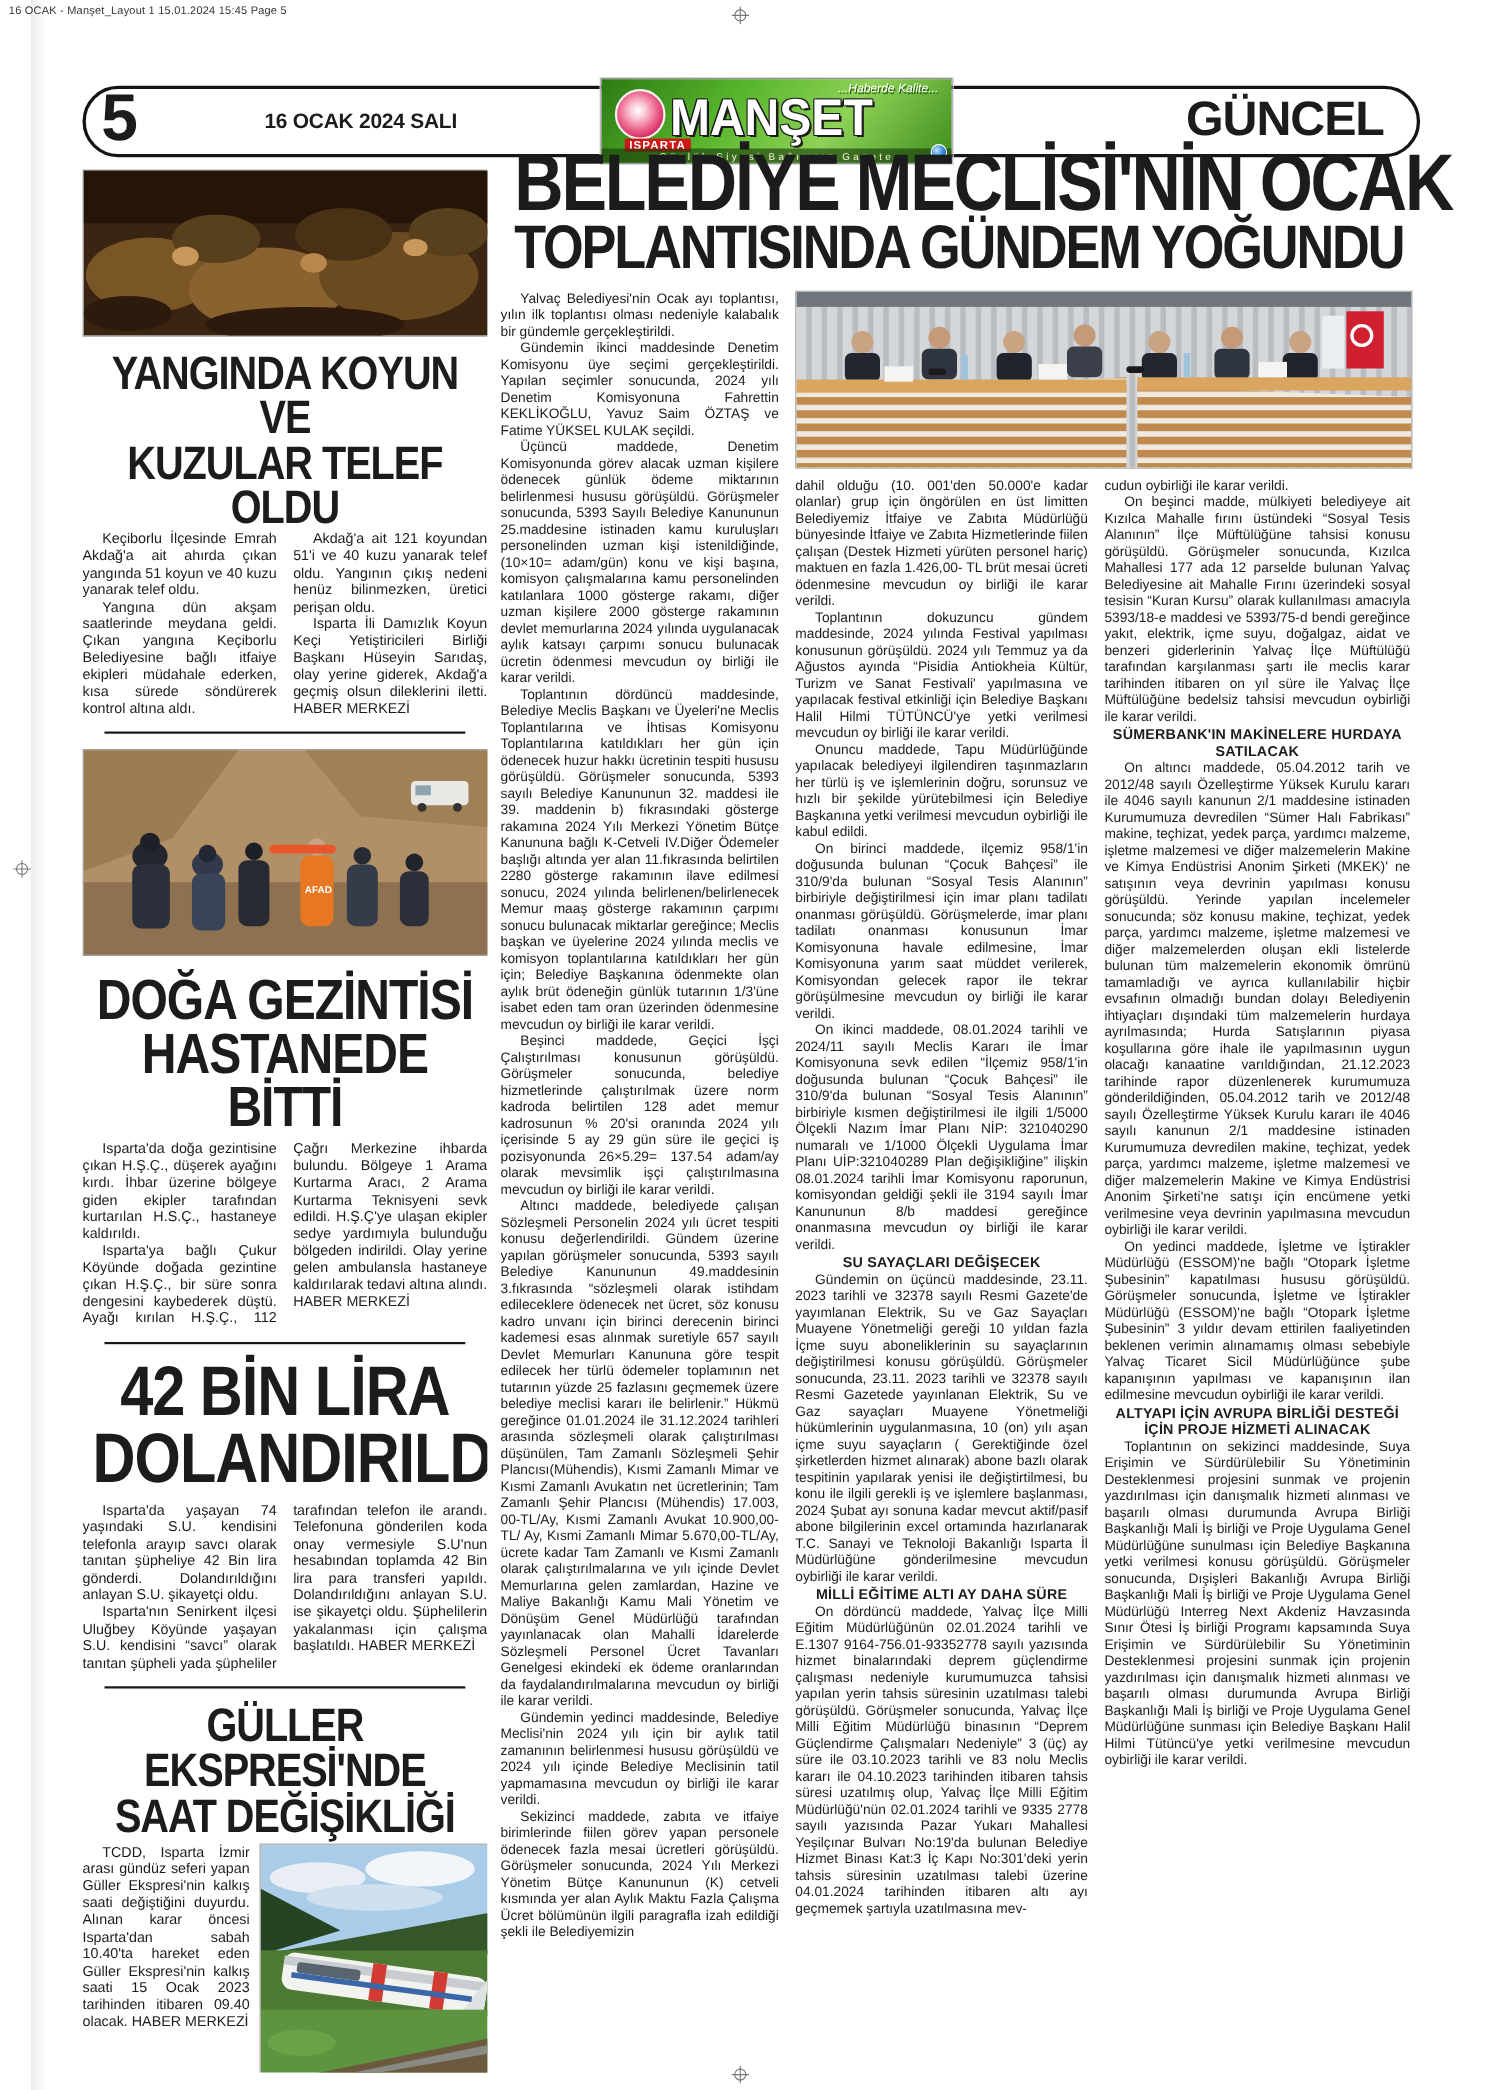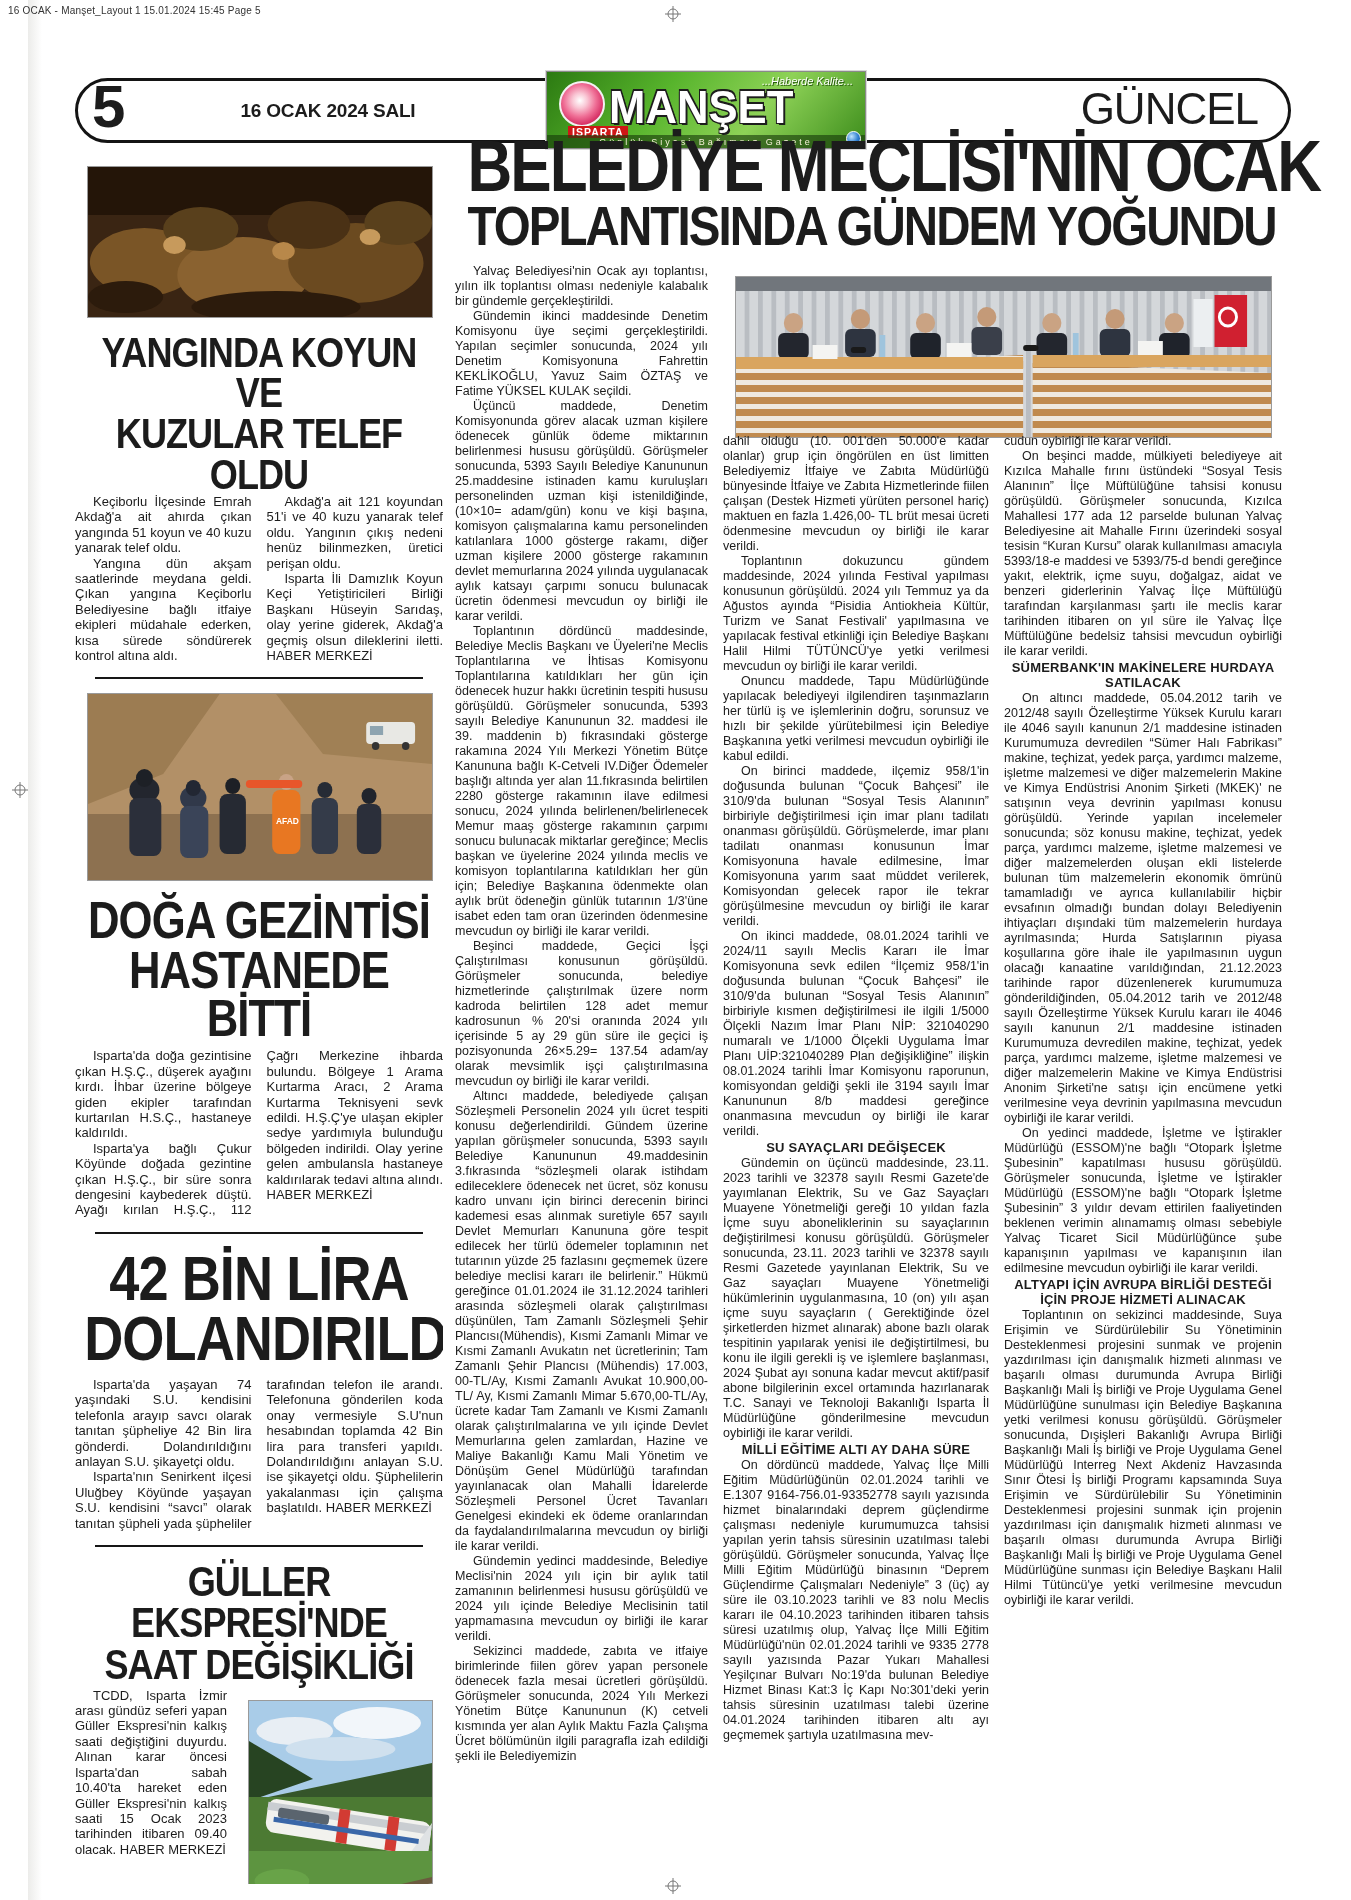--- a/index.html
+++ b/index.html
@@ -19,21 +19,21 @@
   .regmark.top{left:665px;top:6px;}
   .regmark.left{left:12px;top:782px;}
   .regmark.bottom{left:665px;top:1878px;}
 
   
   .masthead{position:absolute;left:75px;top:78px;width:1210px;height:59px;
     border:3px solid #141414;border-radius:34px;background:#fff;
     display:flex;align-items:center;}
   .pagenum{font-size:60px;font-weight:bold;letter-spacing:-3px;margin:-8px 0 0 14px;}
   .m-date{font-size:19px;font-weight:bold;margin-left:118px;letter-spacing:-0.2px;}
-  .section-title{margin-left:auto;margin-right:30px;font-size:44px;font-weight:normal;letter-spacing:-1px;margin-top:-4px;}
+  .section-title{margin-left:auto;margin-right:30px;font-size:44px;font-weight:bold;letter-spacing:-1px;margin-top:-4px;}
   .logo{position:absolute;left:468px;top:-10px;width:318px;height:76px;
     background:linear-gradient(130deg,#2c7a12 0%,#57b42c 35%,#8ed257 65%,#3c8c1b 100%);
     border:1px solid #8a8a8a;box-shadow:0 0 0 1px #d8d8d8;}
   .logo .tag-top{position:absolute;top:3px;right:12px;color:#fff;font-style:italic;font-size:11px;text-shadow:1px 1px 0 #2a5c10;}
   .logo .rose{position:absolute;left:12px;top:9px;width:42px;height:42px;border-radius:50%;
     background:radial-gradient(circle at 45% 42%, #ffffff 0%, #f9c6d4 22%, #ef6f96 48%, #d62f64 72%, #a81448 95%);
     border:2px solid #f2f2f2;}
   .logo .city{position:absolute;left:21px;top:54px;background:#cf1717;color:#fff;font-size:10.5px;font-weight:bold;padding:0 4px;letter-spacing:1px;text-align:right;}
   .logo .word{position:absolute;left:62px;top:8px;font-size:42px;font-weight:bold;color:#fff;letter-spacing:0;
     transform:scale(1.04,1.12);transform-origin:left top;
@@ -42,21 +42,21 @@
     color:#f4f0d8;font-size:9px;letter-spacing:3px;text-align:center;padding:2px 0 1px;}
   .logo .globe{position:absolute;right:4px;bottom:2px;width:13px;height:13px;border-radius:50%;
     background:radial-gradient(circle at 35% 35%, #bfe4ff 0%, #2f7fd0 55%, #114d8c 100%);border:1px solid #fff;}
 
   
   .content{position:absolute;left:75px;top:150px;width:1210px;bottom:16px;}
   .rail{position:absolute;left:0;top:4px;width:368px;max-height:1730px;overflow:hidden;}
   .main{position:absolute;left:380px;top:-22px;width:830px;}
 
   
-  figure{margin:12px;}
+  figure{margin:0;}
   .rphoto{width:100%;display:block;border:1px solid #9a9a9a;background:#ccc;}
   .rh2{font-weight:bold;text-align:center;margin:0;letter-spacing:-1px;
     transform:scale(.95,1.12);transform-origin:center top;}
   .rh2 span{display:block;}
   .s1 .rh2{font-size:38px;line-height:.96;margin:14px 0 16px;}
   .s2 .rh2{font-size:46px;line-height:.95;margin:16px 0 20px;}
   .s3 .rh2{font-size:57px;line-height:.94;margin:6px 0 22px;}
   .s4 .rh2{font-size:38px;line-height:.97;margin:8px 0 16px;}
   .rbody{columns:2;column-gap:15px;font-size:13px;line-height:15.4px;text-align:justify;}
   .rbody p{margin:0;text-indent:18px;}

